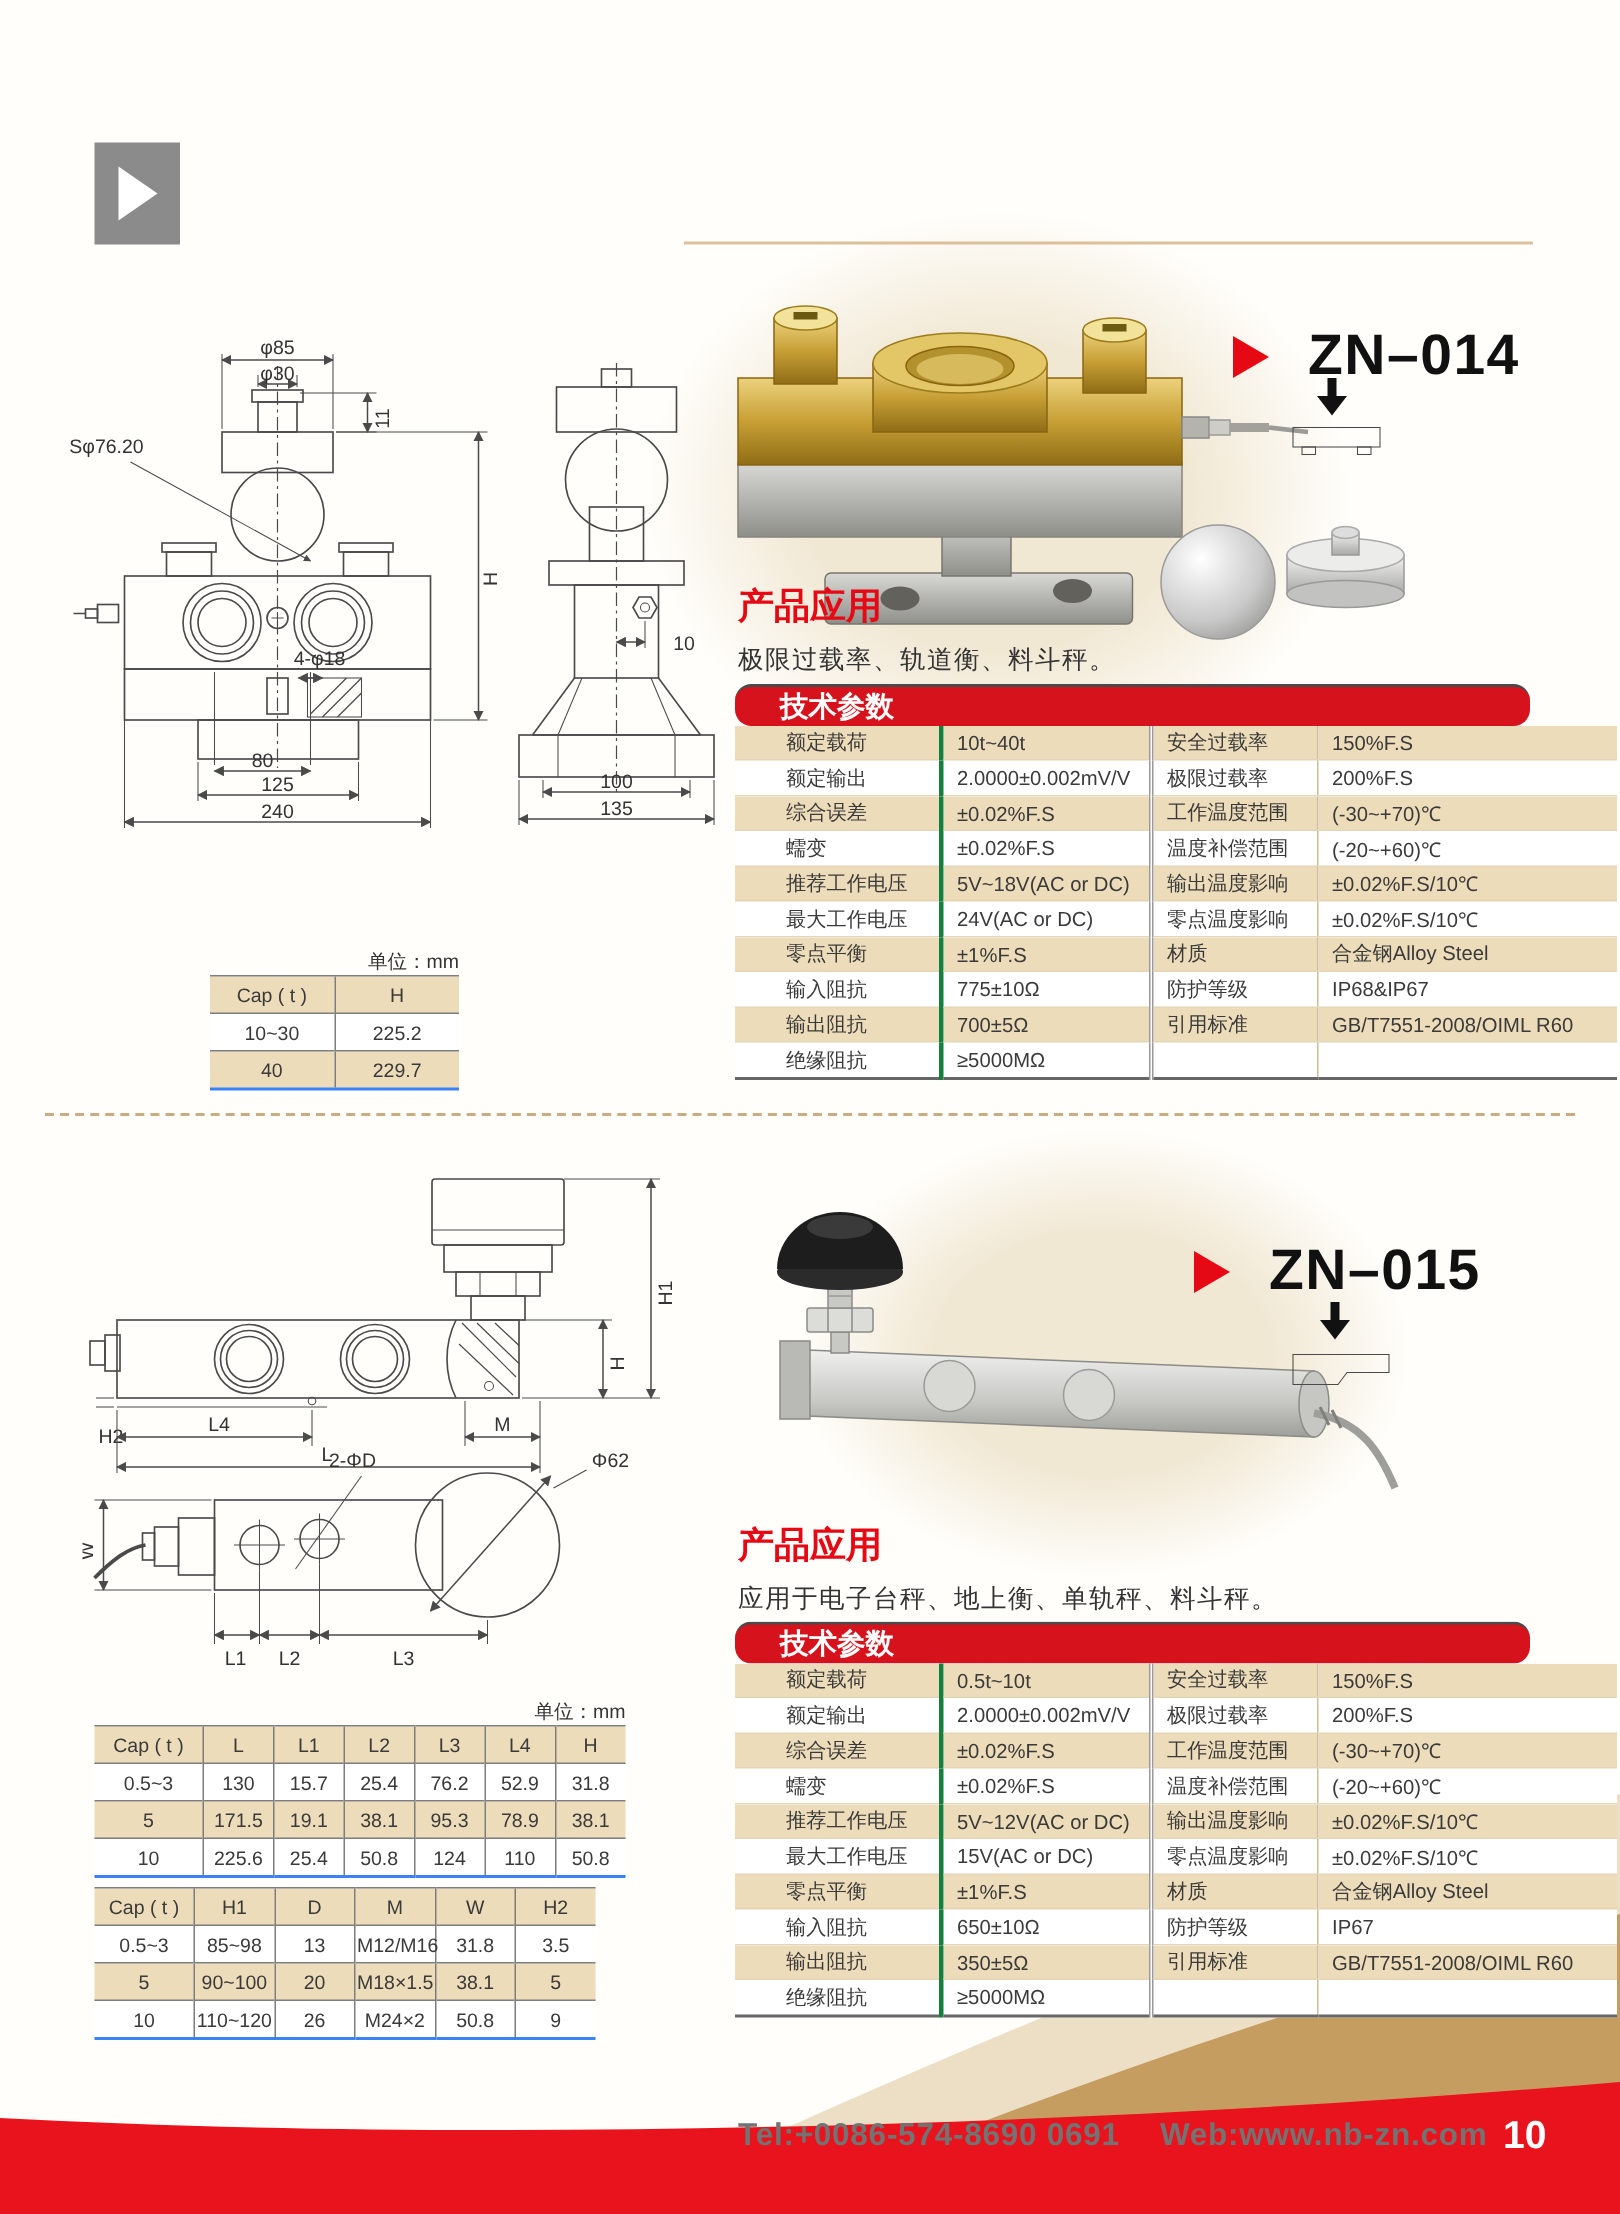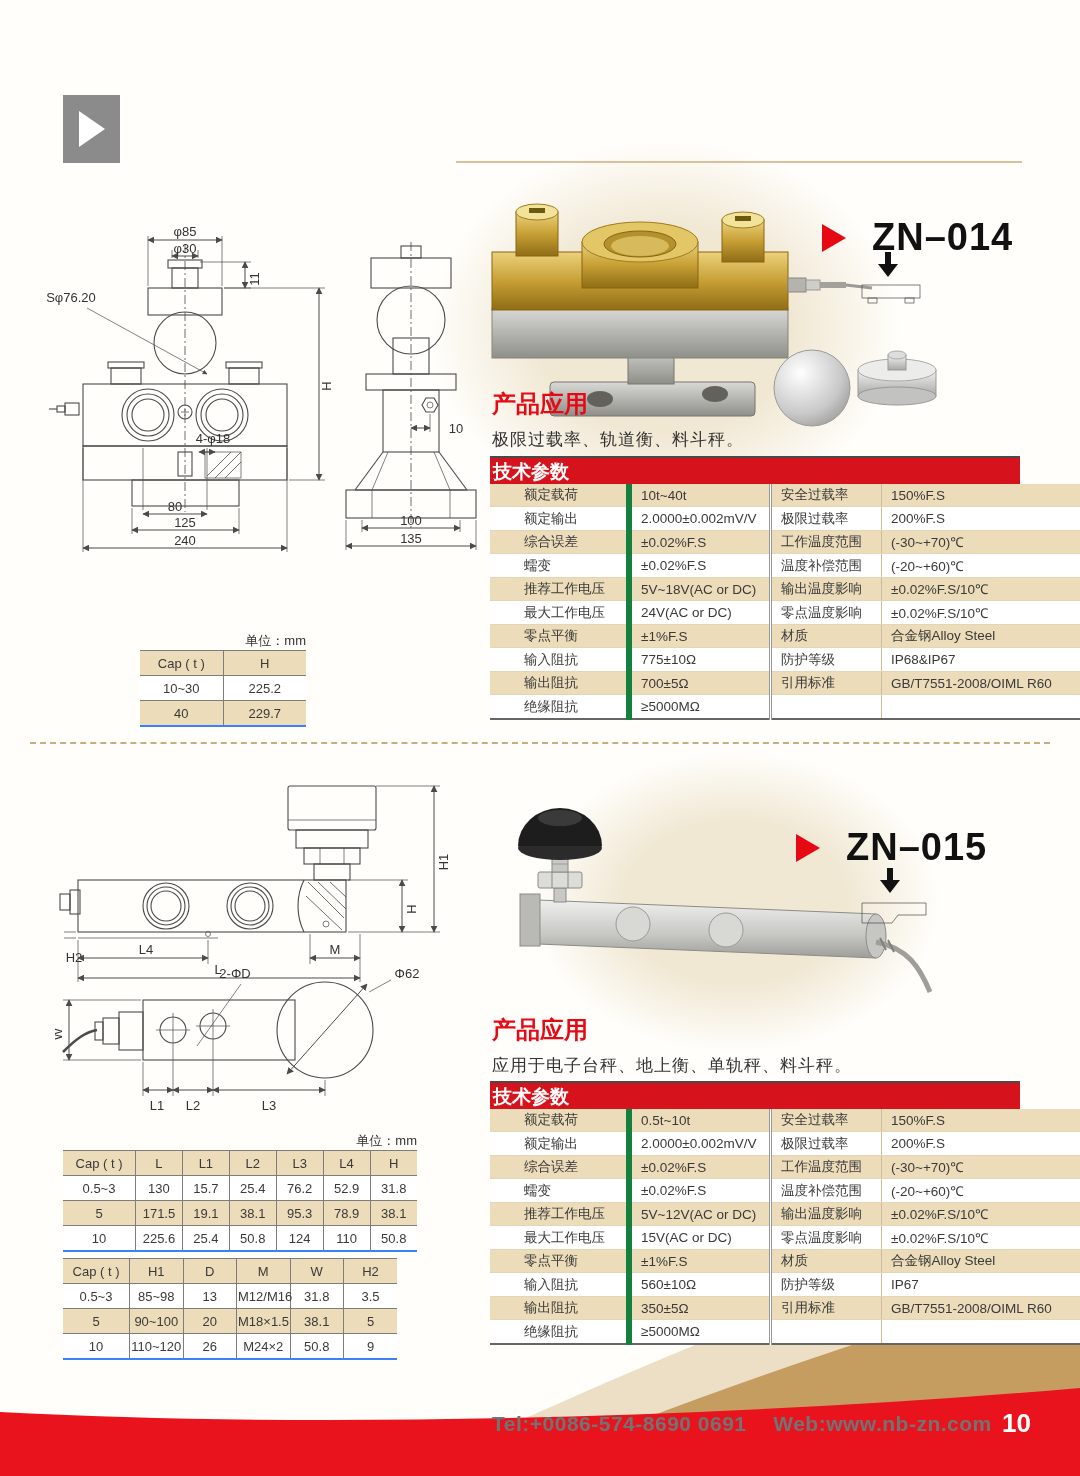--- a/index.html
+++ b/index.html
@@ -25,25 +25,25 @@
   .model-title .tri{width:0;height:0;border-left:24px solid #e60914;border-top:14px solid transparent;border-bottom:14px solid transparent;}
   .model-title .txt{font-size:38px;font-weight:800;color:#111;letter-spacing:1px;}
 
   
   .app .t{font-size:24px;font-weight:bold;color:#e60914;}
   .app .d{margin-top:8px;font-size:17px;color:#333;letter-spacing:1px;}
 
   
   .specwrap{width:530px;}
   .specbar{background:#d6131c;border-top:2px solid #4a4a4a;color:#fff;font-weight:bold;font-size:19px;
-           height:28px;line-height:27px;padding-left:3px;box-sizing:border-box;}
+           height:28px;line-height:27px;padding-left:30px;box-sizing:border-box;border-radius:11px;}
   table.spec{border-collapse:collapse;width:530px;height:236px;table-layout:fixed;background:#fff;margin-top:0;}
   table.spec tr:nth-child(odd){background:#ecdcba;}
   table.spec td{font-size:13.5px;color:#3a3a3a;padding:0 0 0 9px;border-bottom:1px solid #e3d6b6;overflow:hidden;white-space:nowrap;}
-  table.spec td:nth-child(1){width:102px;border-right:6px solid #15803d;padding-left:34px;}
+  table.spec td:nth-child(1){width:102px;border-right:3px solid #15803d;padding-left:34px;}
   table.spec td:nth-child(2){width:128px;border-right:3px double #9a9a9a;}
   table.spec td:nth-child(3){width:100px;border-right:1px solid #cbbd9a;}
   table.spec td:nth-child(4){width:190px;}
   table.spec tr:last-child td{border-bottom:2px solid #666;}
 
   
   table.dims{border-collapse:collapse;table-layout:fixed;font-size:13px;color:#3a3a3a;text-align:center;background:#fff;}
   table.dims tr:nth-child(odd){background:#ecdcba;}
   table.dims td{border-top:1px solid #7d7d7d;}
   table.dims tr:last-child td{border-bottom:2px solid #3b82f6;margin-left:37px;}
@@ -529,21 +529,21 @@
             <td>±0.02%F.S/10℃</td>
           </tr>
           <tr>
             <td>零点平衡</td>
             <td>±1%F.S</td>
             <td>材质</td>
             <td>合金钢Alloy Steel</td>
           </tr>
           <tr>
             <td>输入阻抗</td>
-            <td>560±10Ω</td>
+            <td>650±10Ω</td>
             <td>防护等级</td>
             <td>IP67</td>
           </tr>
           <tr>
             <td>输出阻抗</td>
             <td>350±5Ω</td>
             <td>引用标准</td>
             <td>GB/T7551-2008/OIML R60</td>
           </tr>
           <tr>

